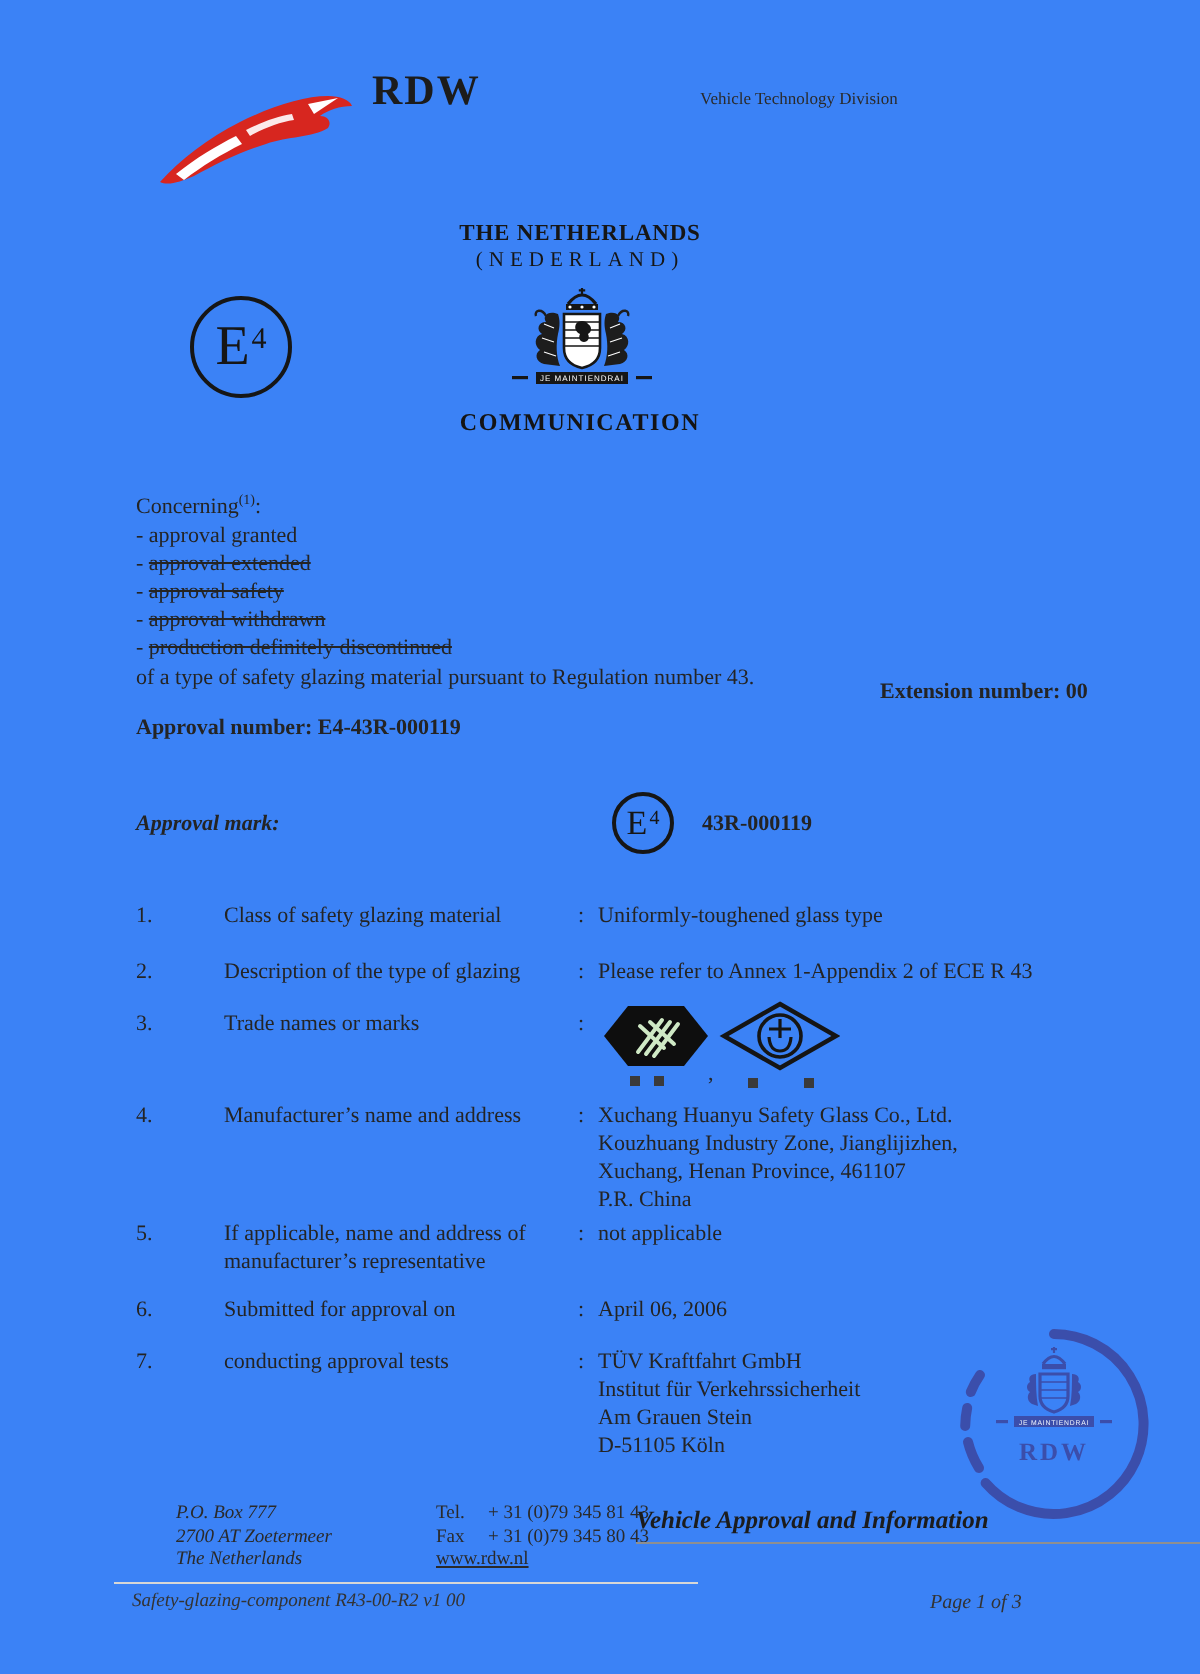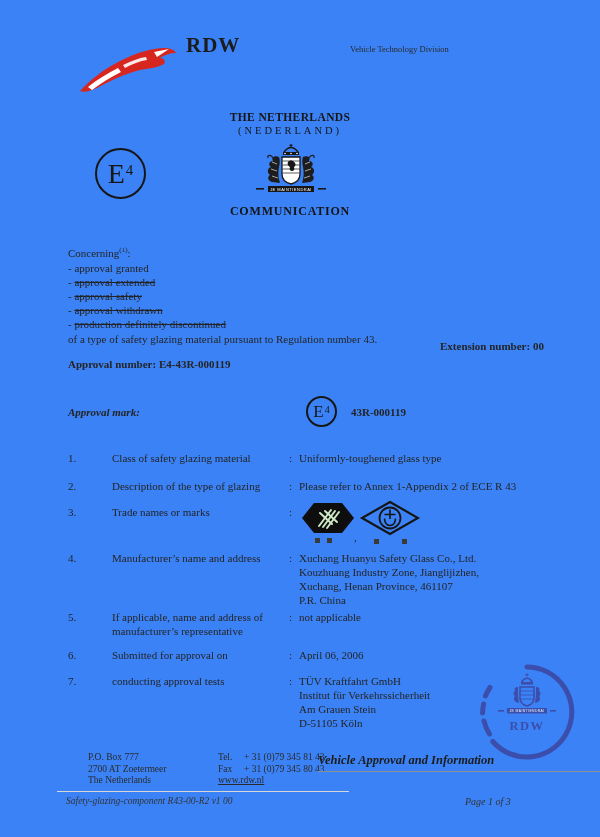--- a/index.html
+++ b/index.html
@@ -244,21 +244,21 @@
     <path d="M41 25 C38 25 37 27 38 29 C36 30 36 33 38 34 C36 36 37 39 39 40 L42 41 C41 36 41 30 41 25 Z" fill="#3c4aa5"></path>
     <path d="M59 25 C62 25 63 27 62 29 C64 30 64 33 62 34 C64 36 63 39 61 40 L58 41 C59 36 59 30 59 25 Z" fill="#3c4aa5"></path>
 
     <rect x="30" y="46" width="40" height="5.5" fill="#3c4aa5"></rect>
     <text x="50" y="50.4" font-size="3.4" letter-spacing=".4" text-anchor="middle" fill="#ffffff" font-family="Liberation Sans, sans-serif">JE MAINTIENDRAI</text>
     <rect x="21" y="48" width="6" height="1.6" fill="#3c4aa5"></rect>
     <rect x="73" y="48" width="6" height="1.6" fill="#3c4aa5"></rect>
     <text x="50" y="68" font-size="12.5" font-weight="bold" letter-spacing="1.5" text-anchor="middle" fill="#3c4aa5" font-family="Liberation Serif, serif">RDW</text>
   </svg>
 
-  <div class="abs f-small" style="left:88px;top:752px;">
+  <div class="abs f-small" style="left:88px;top:752px;font-style:italic;">
     <div>P.O. Box 777</div>
     <div>2700 AT Zoetermeer</div>
     <div>The Netherlands</div>
   </div>
   <div class="abs f-small" style="left:218px;top:752px;">
     <div><span class="f-label">Tel.</span><span>+ 31 (0)79 345 81 43</span></div>
     <div><span class="f-label">Fax</span><span>+ 31 (0)79 345 80 43</span></div>
     <div class="underline">www.rdw.nl</div>
   </div>
   <div class="abs dept" style="left:318px;top:753px;">Vehicle Approval and Information</div>

